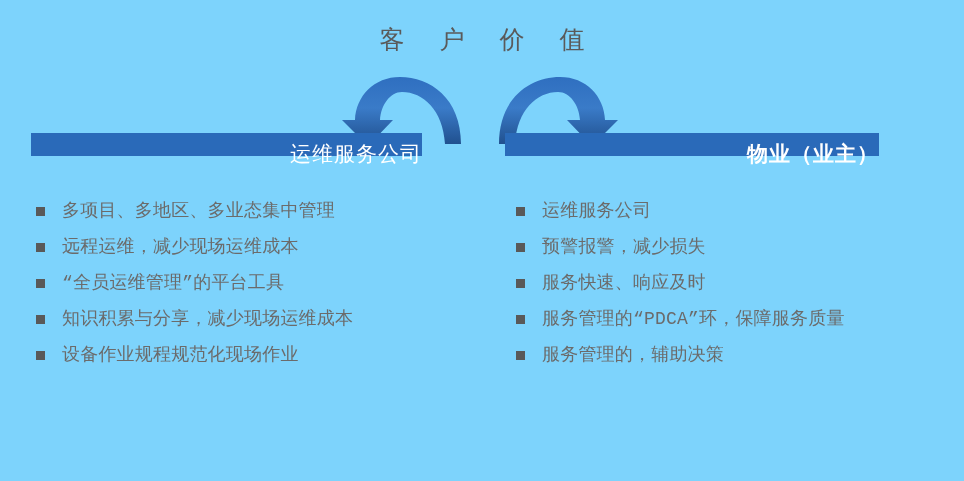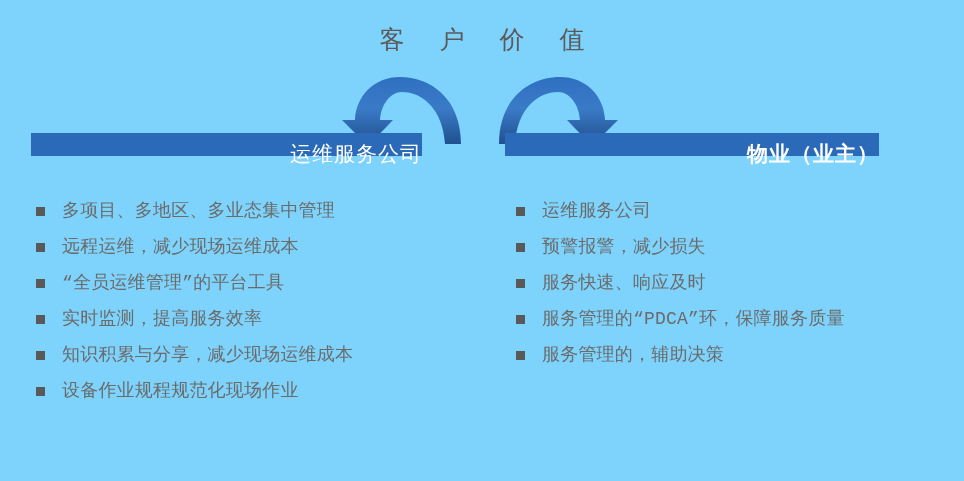--- a/index.html
+++ b/index.html
@@ -158,24 +158,20 @@
     <div class="bullet-row">
       <span class="bullet-marker"></span>
       <span class="bullet-text">远程运维，减少现场运维成本</span>
     </div>
     <div class="bullet-row">
       <span class="bullet-marker"></span>
       <span class="bullet-text">“全员运维管理”的平台工具</span>
     </div>
     <div class="bullet-row">
       <span class="bullet-marker"></span>
-      <span class="bullet-text">实时监测，提高服务效率</span>
-    </div>
-    <div class="bullet-row">
-      <span class="bullet-marker"></span>
       <span class="bullet-text">知识积累与分享，减少现场运维成本</span>
     </div>
     <div class="bullet-row">
       <span class="bullet-marker"></span>
       <span class="bullet-text">设备作业规程规范化现场作业</span>
     </div>
   </div>
 
   <div class="bullet-list right">
     <div class="bullet-row">

